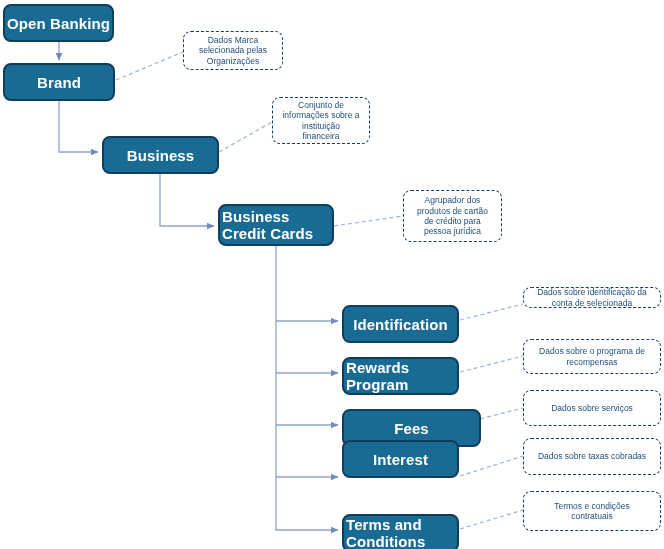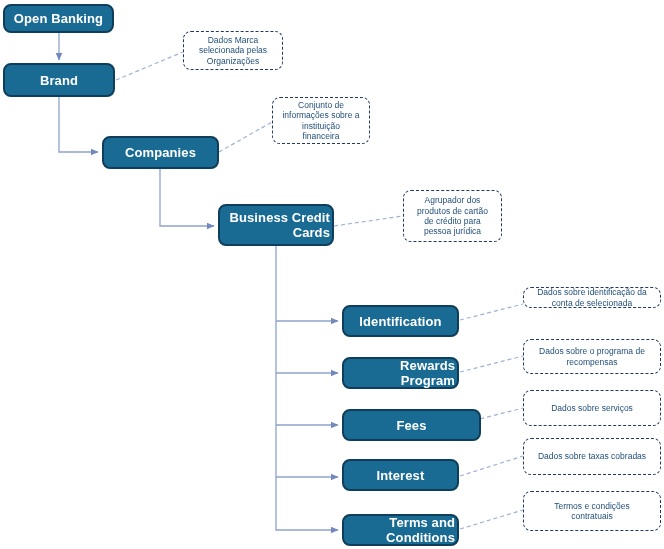--- a/index.html
+++ b/index.html
@@ -12,23 +12,23 @@
   .stage{
     position:relative;width:664px;height:549px;background:var(--canvas-bg);
     overflow:hidden;
   }
   .wires{position:absolute;left:0;top:0;width:664px;height:549px;}
   .wire{fill:none;stroke:var(--wire);stroke-width:1.3;}
   .note-wire{fill:none;stroke:var(--note-wire);stroke-width:1.2;stroke-dasharray:4 3;}
   .node{
     position:absolute;box-sizing:border-box;
     background:var(--node-fill);border:2px solid var(--node-border);border-radius:8px;
-    color:var(--node-text);font-size:13px;font-weight:bold;letter-spacing:.1px;
-    display:flex;align-items:center;justify-content:center;text-align:right;
-    padding:8px 2px;
+    color:var(--node-text);font-size:15px;font-weight:bold;letter-spacing:.1px;
+    display:flex;align-items:center;justify-content:center;text-align:left;
+    padding:17px 2px;
   }
   .note{
     position:absolute;box-sizing:border-box;
     background:var(--canvas-bg);border:1.4px dashed var(--note-border);border-radius:8px;
     color:var(--note-text);font-size:8.5px;line-height:1.22;
     display:flex;flex-direction:column;align-items:center;justify-content:center;
     text-align:center;padding:2px 6px;
   }
   .note span{display:block;white-space:nowrap;}
 </style>
@@ -63,35 +63,35 @@
     <line class="note-wire" x1="460" y1="529" x2="523" y2="510"></line>
   </svg>
 
   <div class="node" style="left:3px;top:4px;width:111px;height:29px">
       <span>Open Banking</span>
     </div>
   <div class="node" style="left:3px;top:63px;width:112px;height:34px">
       <span>Brand</span>
     </div>
   <div class="node" style="left:102px;top:136px;width:117px;height:33px">
-      <span>Companies</span>
+      <span>Business</span>
     </div>
   <div class="node" style="left:218px;top:204px;width:116px;height:42px">
       <span>Business Credit Cards</span>
     </div>
   <div class="node" style="left:342px;top:305px;width:117px;height:32px">
       <span>Identification</span>
     </div>
   <div class="node" style="left:342px;top:357px;width:117px;height:32px">
       <span>Rewards Program</span>
     </div>
   <div class="node" style="left:342px;top:409px;width:139px;height:32px">
       <span>Fees</span>
     </div>
-  <div class="node" style="left:342px;top:459px;width:117px;height:32px">
+  <div class="node" style="left:342px;top:440px;width:117px;height:32px">
       <span>Interest</span>
     </div>
   <div class="node" style="left:342px;top:514px;width:117px;height:32px">
       <span>Terms and Conditions</span>
     </div>
 
   <div class="note" style="left:183px;top:31px;width:100px;height:39px">
     <span>Dados Marca</span>
     <span>selecionada pelas</span>
     <span>Organizações</span>

